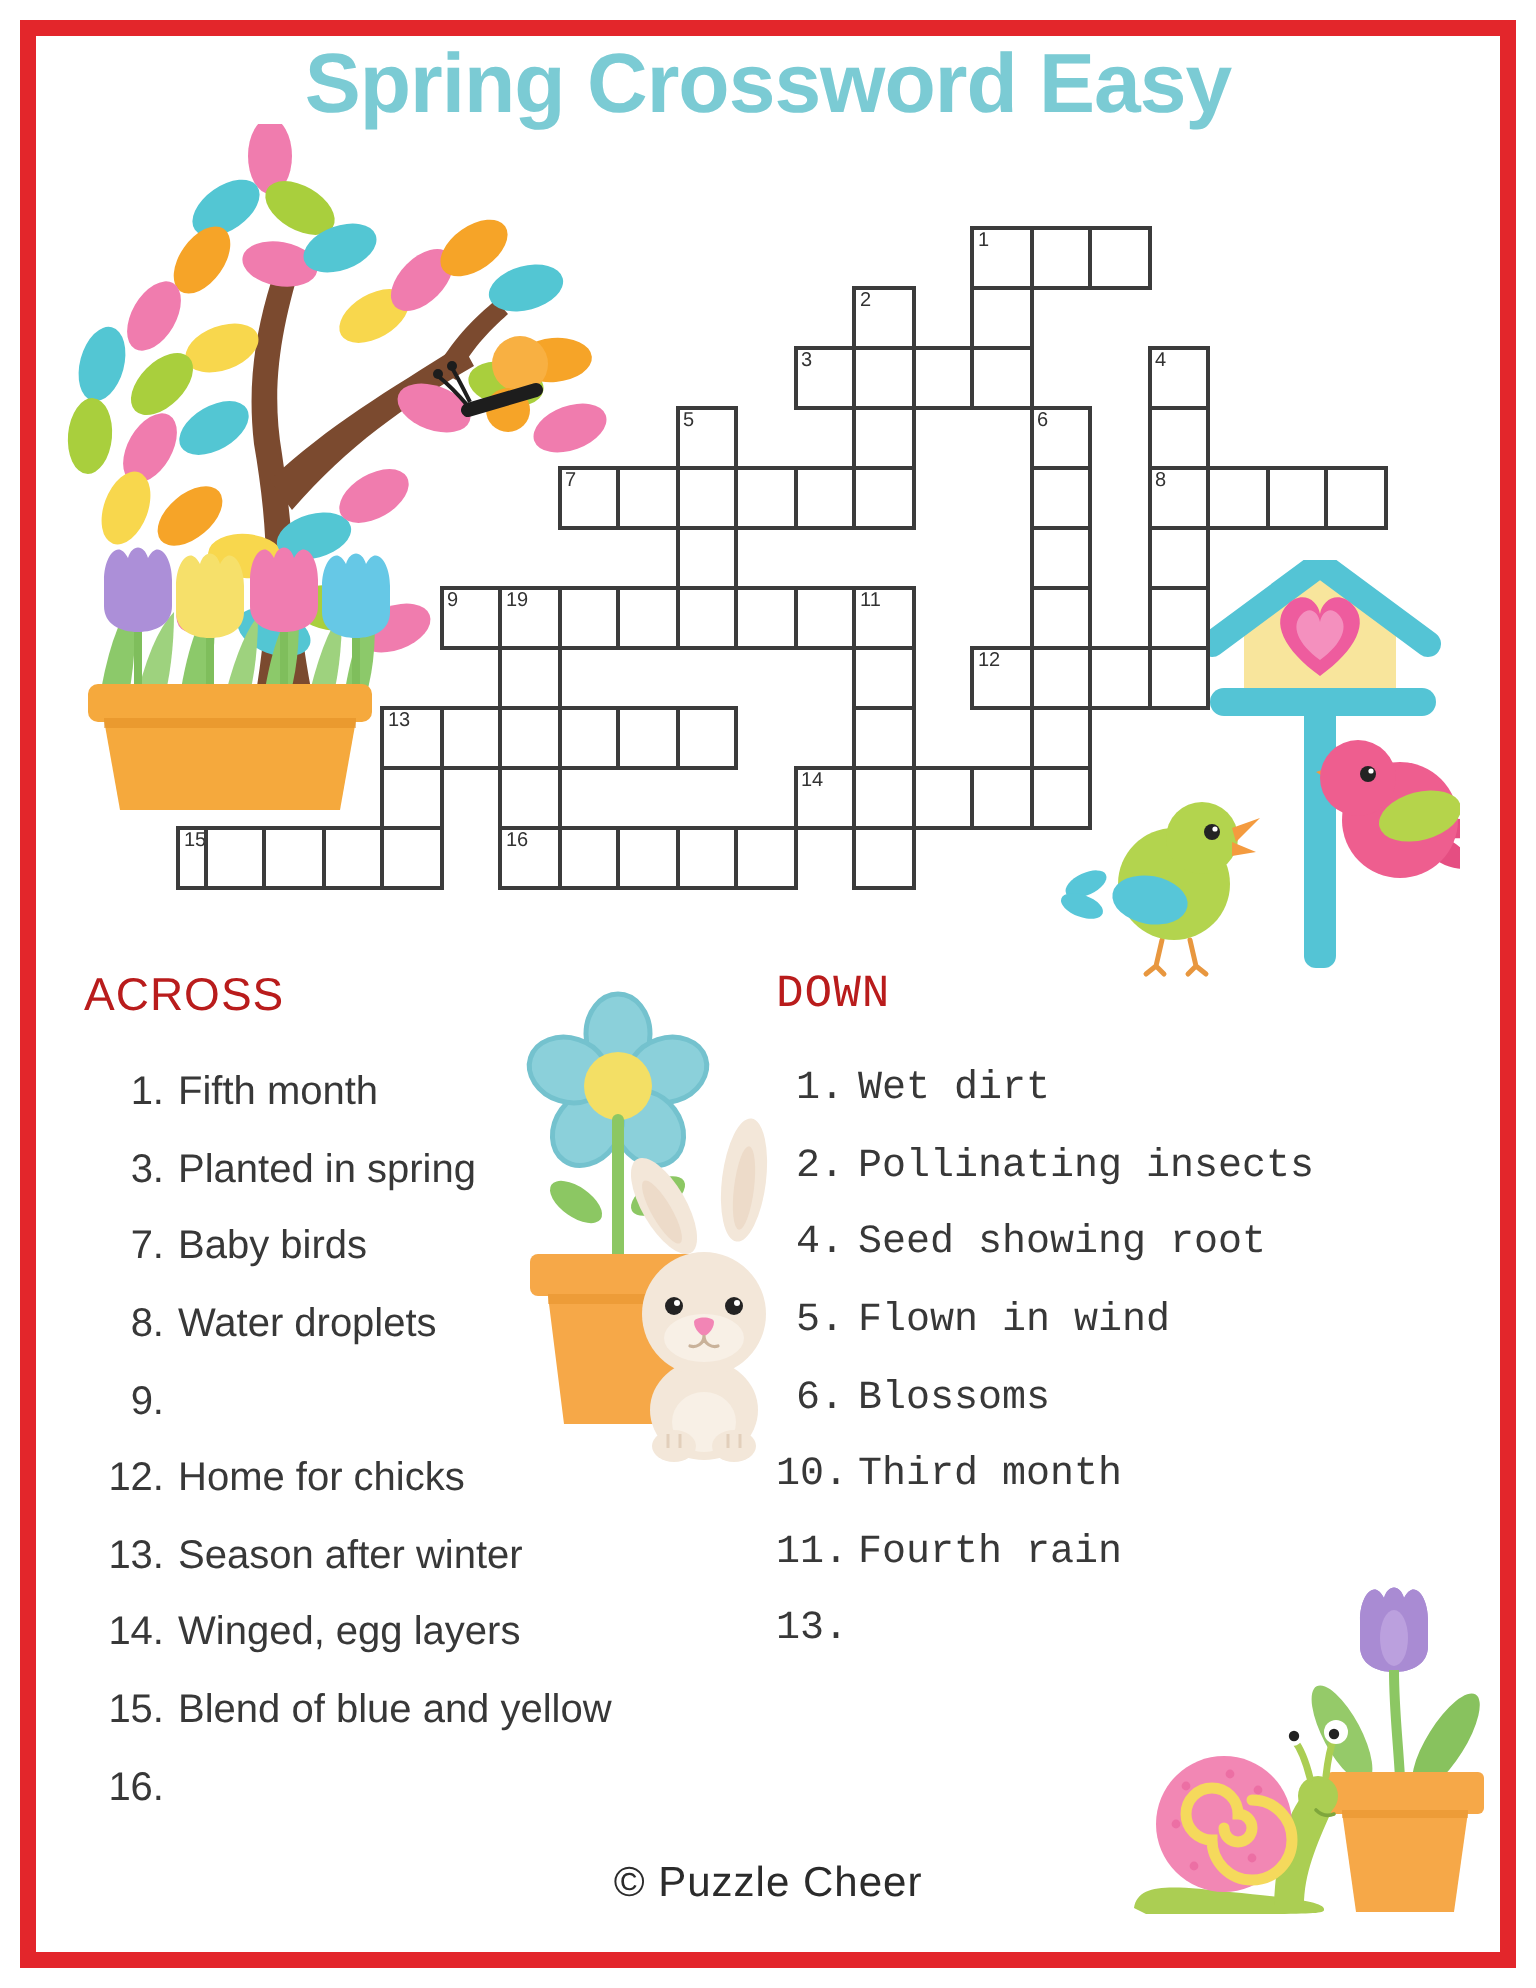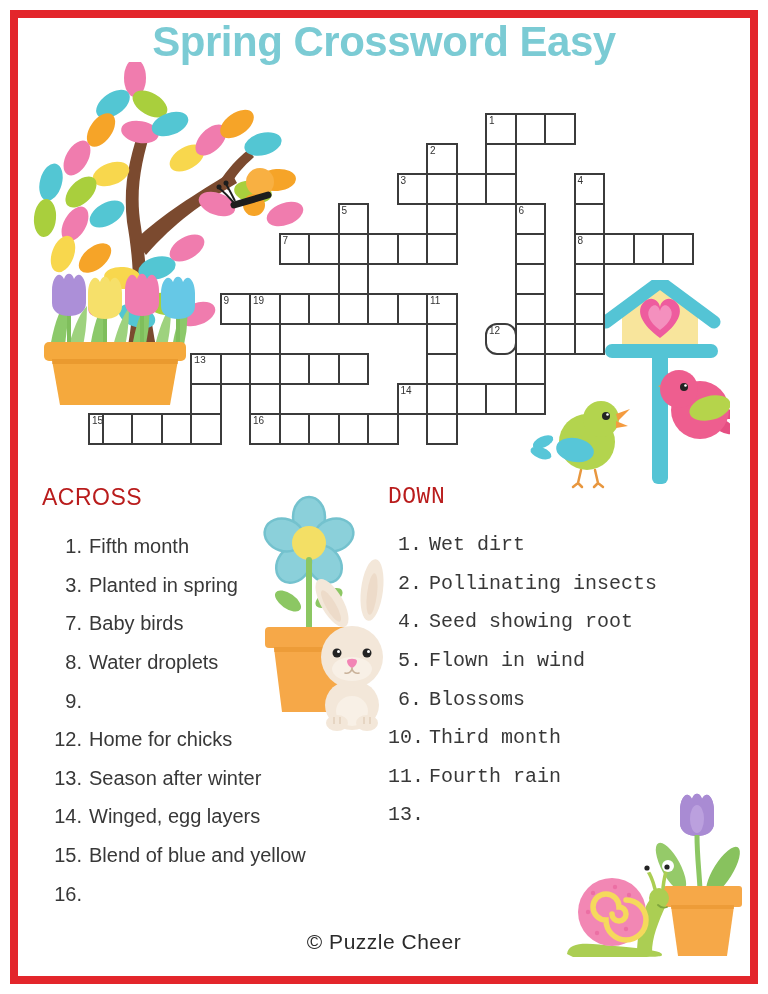--- a/index.html
+++ b/index.html
@@ -290,25 +290,25 @@
       <div class="cell" style="left: 249px; top: 323px;"></div>
       <div class="cell" style="left: 249px; top: 353px;"></div>
       <div class="cell" style="left: 249px; top: 383px;"></div>
       <div class="cell" style="left: 249px; top: 413px;">
         <span class="cellnum">16</span>
       </div>
       <div class="cell" style="left: 426px; top: 323px;"></div>
       <div class="cell" style="left: 426px; top: 353px;"></div>
       <div class="cell" style="left: 426px; top: 383px;"></div>
       <div class="cell" style="left: 426px; top: 413px;"></div>
-      <div class="cell" style="left: 485px; top: 323px; border-radius: 12px;">
+      <div class="cell" style="left: 485px; top: 323px;">
         <span class="cellnum">12</span>
       </div>
       <div class="cell" style="left: 544px; top: 323px;"></div>
-      <div class="cell" style="left: 190px; top: 353px; font-family: Liberation Mono, monospace;">
+      <div class="cell" style="left: 190px; top: 353px;">
         <span class="cellnum">13</span>
       </div>
       <div class="cell" style="left: 219.5px; top: 353px;"></div>
       <div class="cell" style="left: 278.5px; top: 353px;"></div>
       <div class="cell" style="left: 308px; top: 353px;"></div>
       <div class="cell" style="left: 337.5px; top: 353px;"></div>
       <div class="cell" style="left: 190px; top: 383px;"></div>
       <div class="cell" style="left: 190px; top: 413px;"></div>
       <div class="cell" style="left: 396.5px; top: 383px;">
         <span class="cellnum">14</span>

